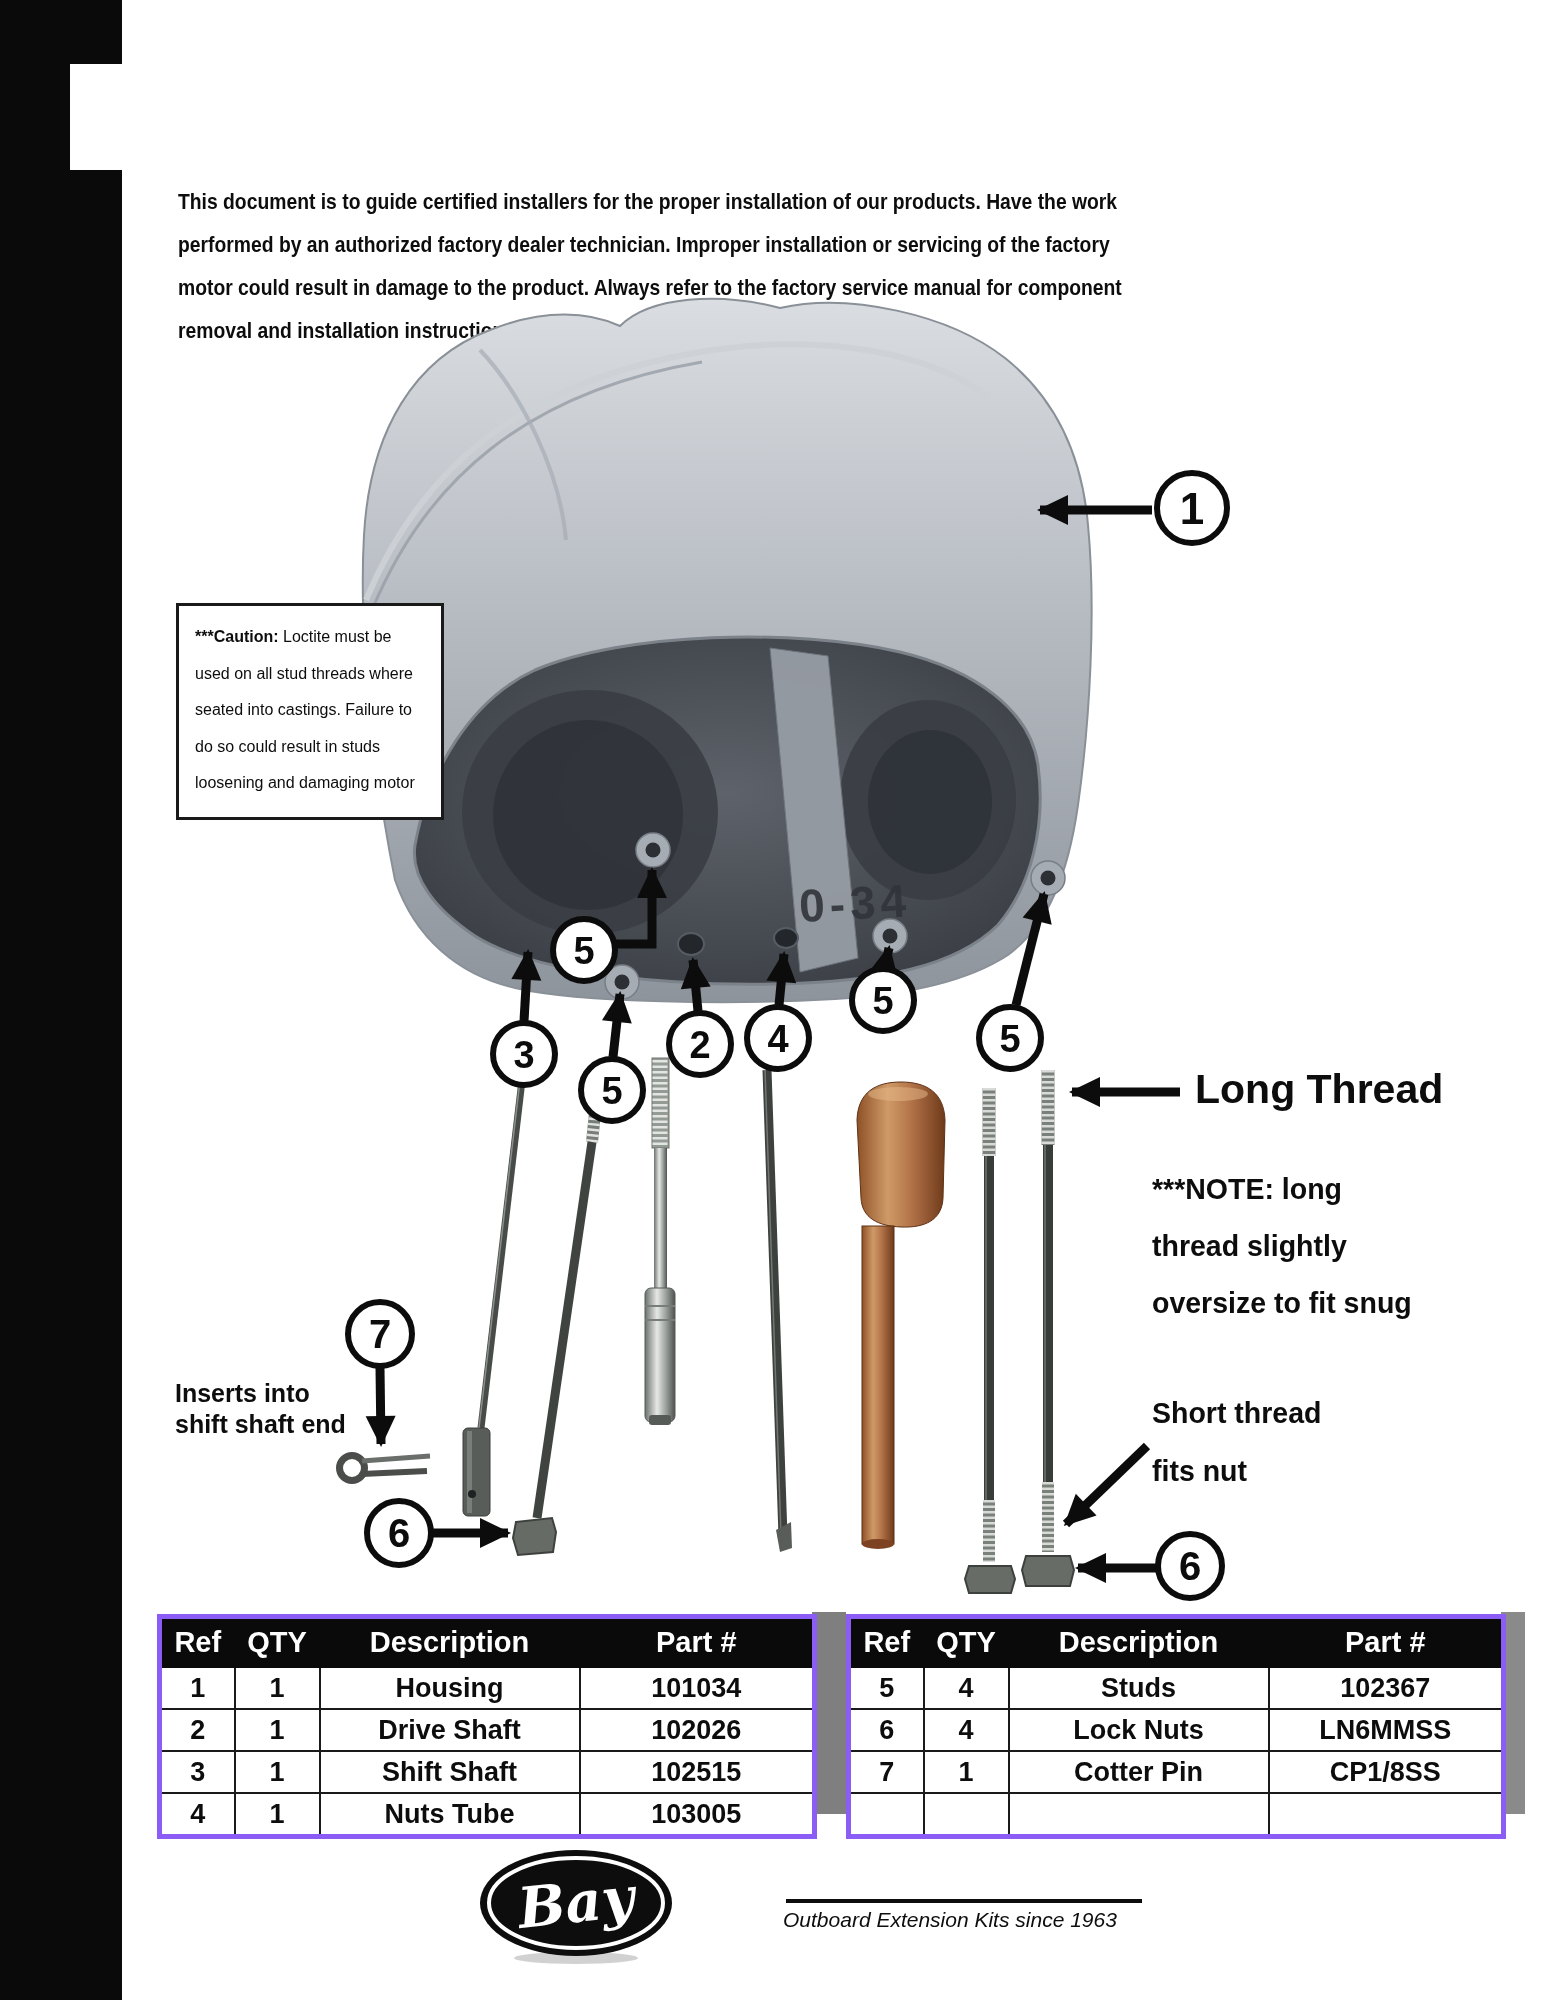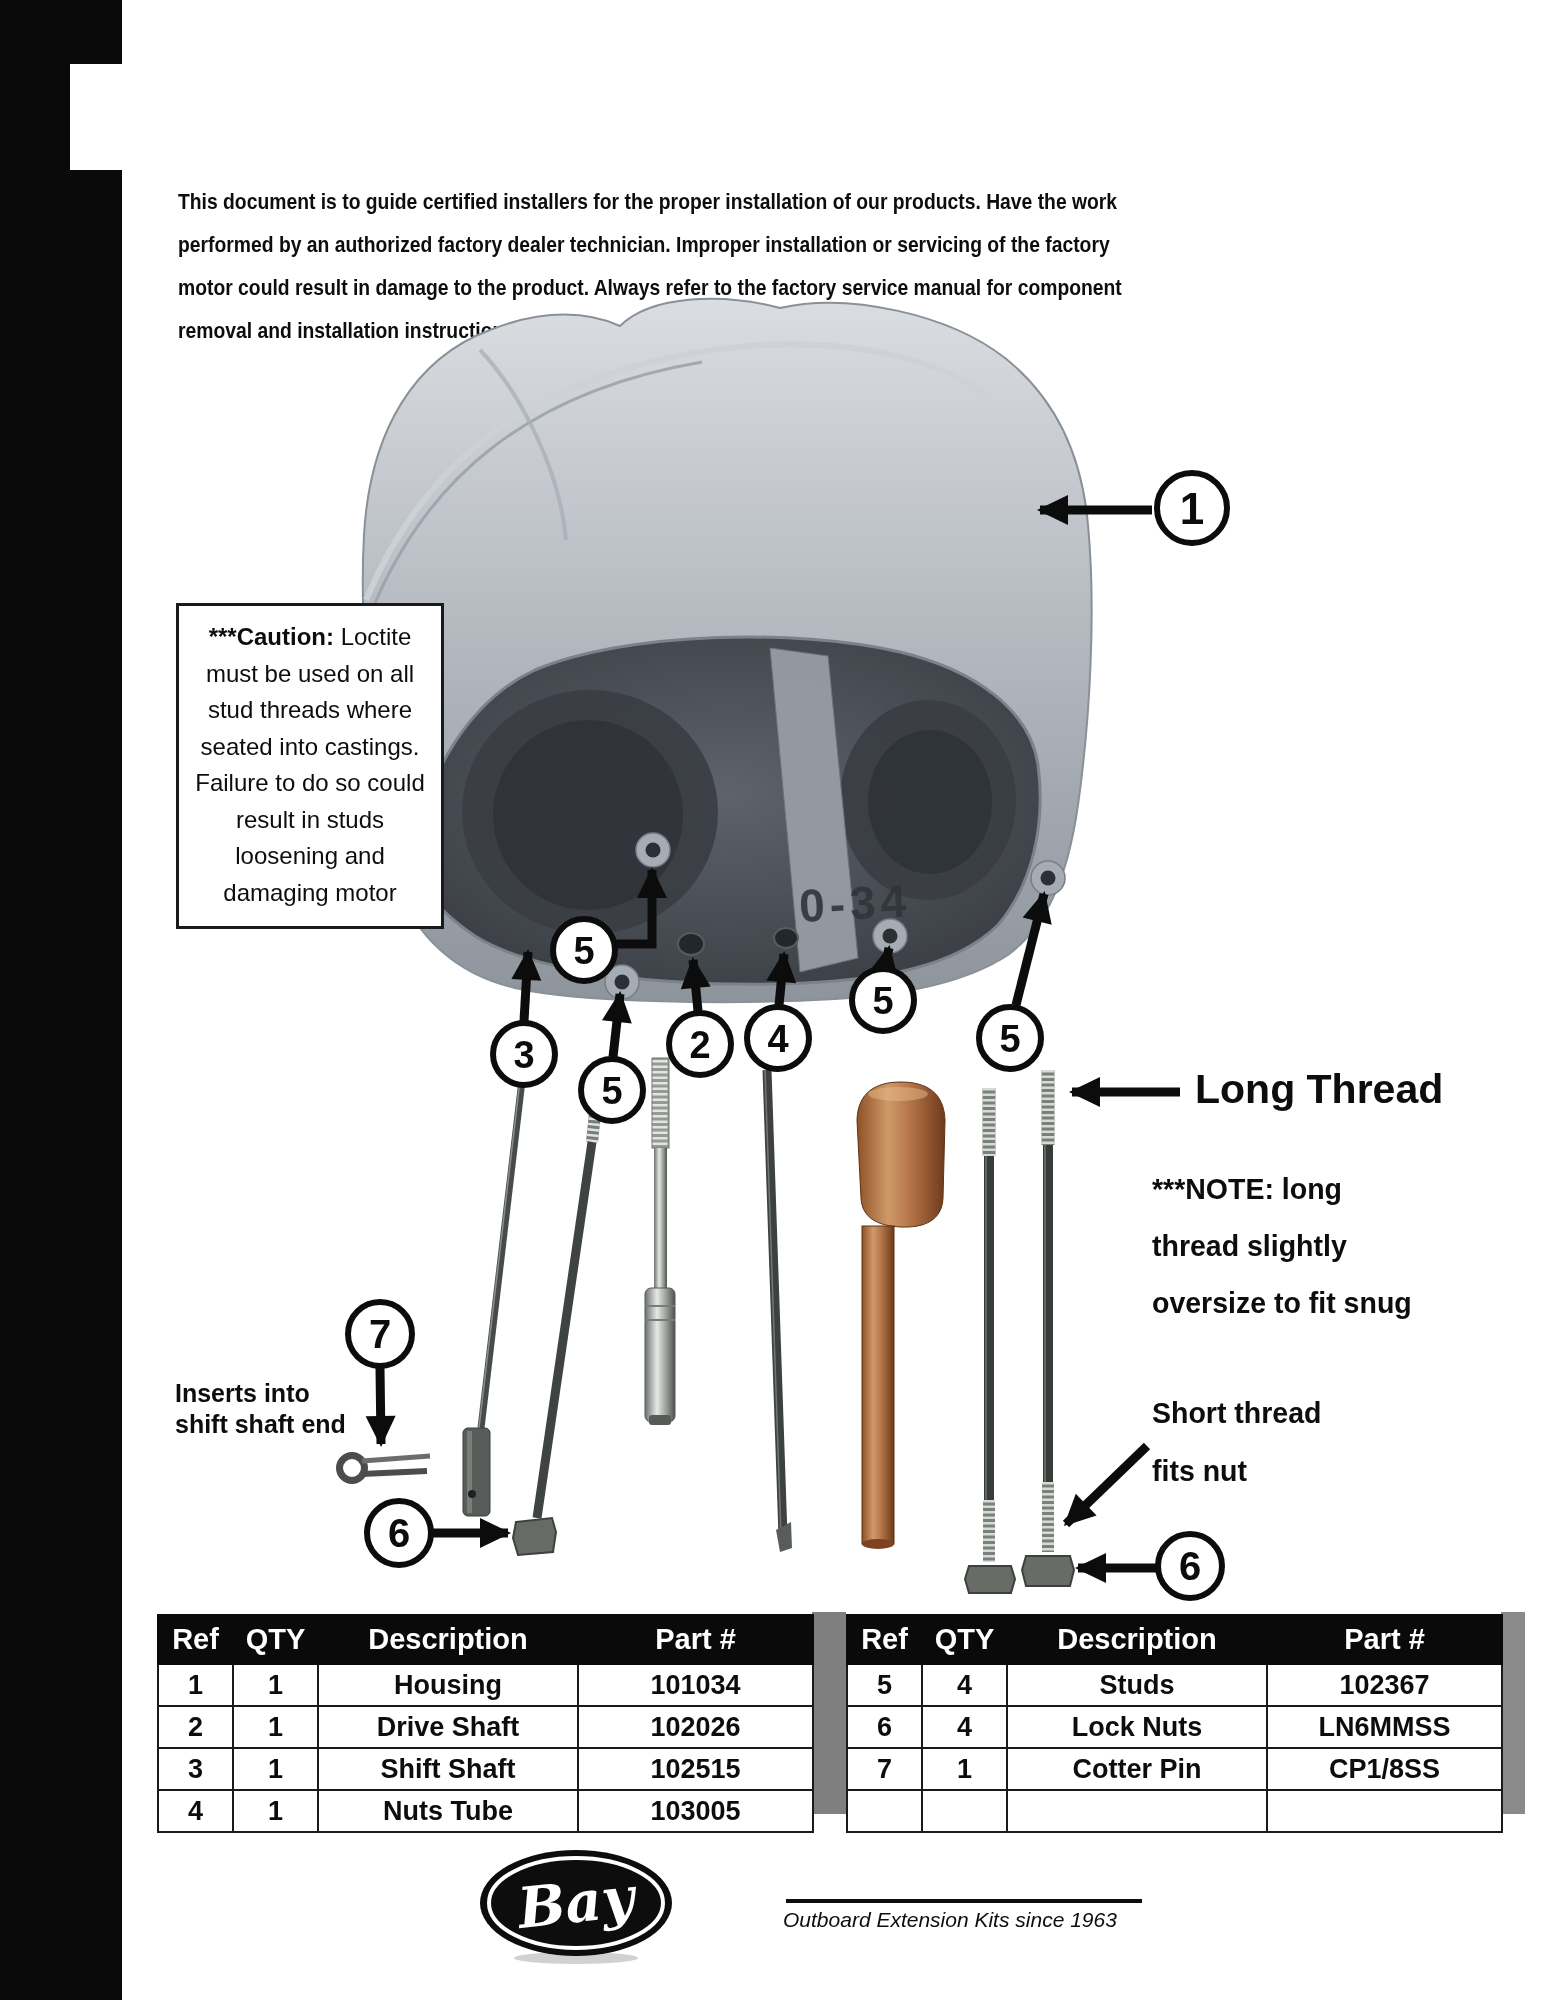--- a/index.html
+++ b/index.html
@@ -11,37 +11,37 @@
   
   .banner-frame{left:70px;top:64px;width:604px;height:106px;background:#ffffff;}
   .banner{left:80px;top:74px;width:584px;height:86px;background:#0a0a0a;display:flex;align-items:center;}
   .banner-title{color:#ffffff;font-weight:bold;font-size:40px;letter-spacing:-1px;white-space:nowrap;
         padding-left:38px;transform:scaleX(.82);transform-origin:left center;}
   
   .intro{left:178px;top:180px;width:1100px;font-size:22px;font-weight:bold;line-height:43px;
         transform:scaleX(.878);transform-origin:left top;}
   
   .caution{left:176px;top:603px;width:230px;border:3px solid #1a1a1a;background:#ffffff;
-        padding:13px 16px 15px 16px;font-size:24px;line-height:36.5px;text-align:center;}
+        padding:13px 16px 15px 16px;font-size:16px;line-height:36.5px;}
   
   .dlabel{font-weight:bold;color:#0d0d0d;}
   .long-thread{left:1195px;top:1066px;font-size:41px;}
   .note{left:1152px;top:1160px;font-size:30px;line-height:57px;transform:scaleX(.95);transform-origin:left top;}
   .short-thread{left:1152px;top:1384px;font-size:30px;line-height:58px;transform:scaleX(.95);transform-origin:left top;}
   .inserts{left:175px;top:1378px;font-size:25px;line-height:31px;}
   
   .co-num{font-family:"Liberation Sans",sans-serif;font-weight:bold;fill:#0c0c0c;text-anchor:middle;}
   .cast{font-family:"Liberation Sans",sans-serif;font-weight:bold;fill:#31343a;letter-spacing:5px;opacity:.9;}
   
   .ptable{border-collapse:collapse;table-layout:fixed;}
   .ptable th{background:#0a0a0a;color:#ffffff;font-size:29px;font-weight:bold;height:44px;
         border:2px solid #0a0a0a;border-bottom:3px solid #0a0a0a;}
   .ptable td{background:#ffffff;color:#0d0d0d;font-size:27px;font-weight:bold;text-align:center;height:38px;
         border:2px solid #1a1a1a;}
-  .ptable{border:2px solid #8b5cf6;padding-left:12px;}
+  .ptable{border:5px solid #8b5cf6;padding-left:12px;}
   .t-left{left:157px;top:1614px;}
   .t-right{left:846px;top:1614px;}
   .gray-div{left:812px;top:1612px;width:34px;height:202px;background:#7f7f7f;}
   .gray-edge{left:1501px;top:1612px;width:24px;height:202px;background:#8a8a8a;}
   
   .mfg{left:788px;top:1858px;width:352px;text-align:center;font-size:31px;font-weight:bold;}
   .mfg-line{left:786px;top:1899px;width:356px;height:4px;background:#0d0d0d;}
   .tagline{left:783px;top:1908px;width:362px;font-size:21px;font-style:italic;}
 </style>
 </head>

